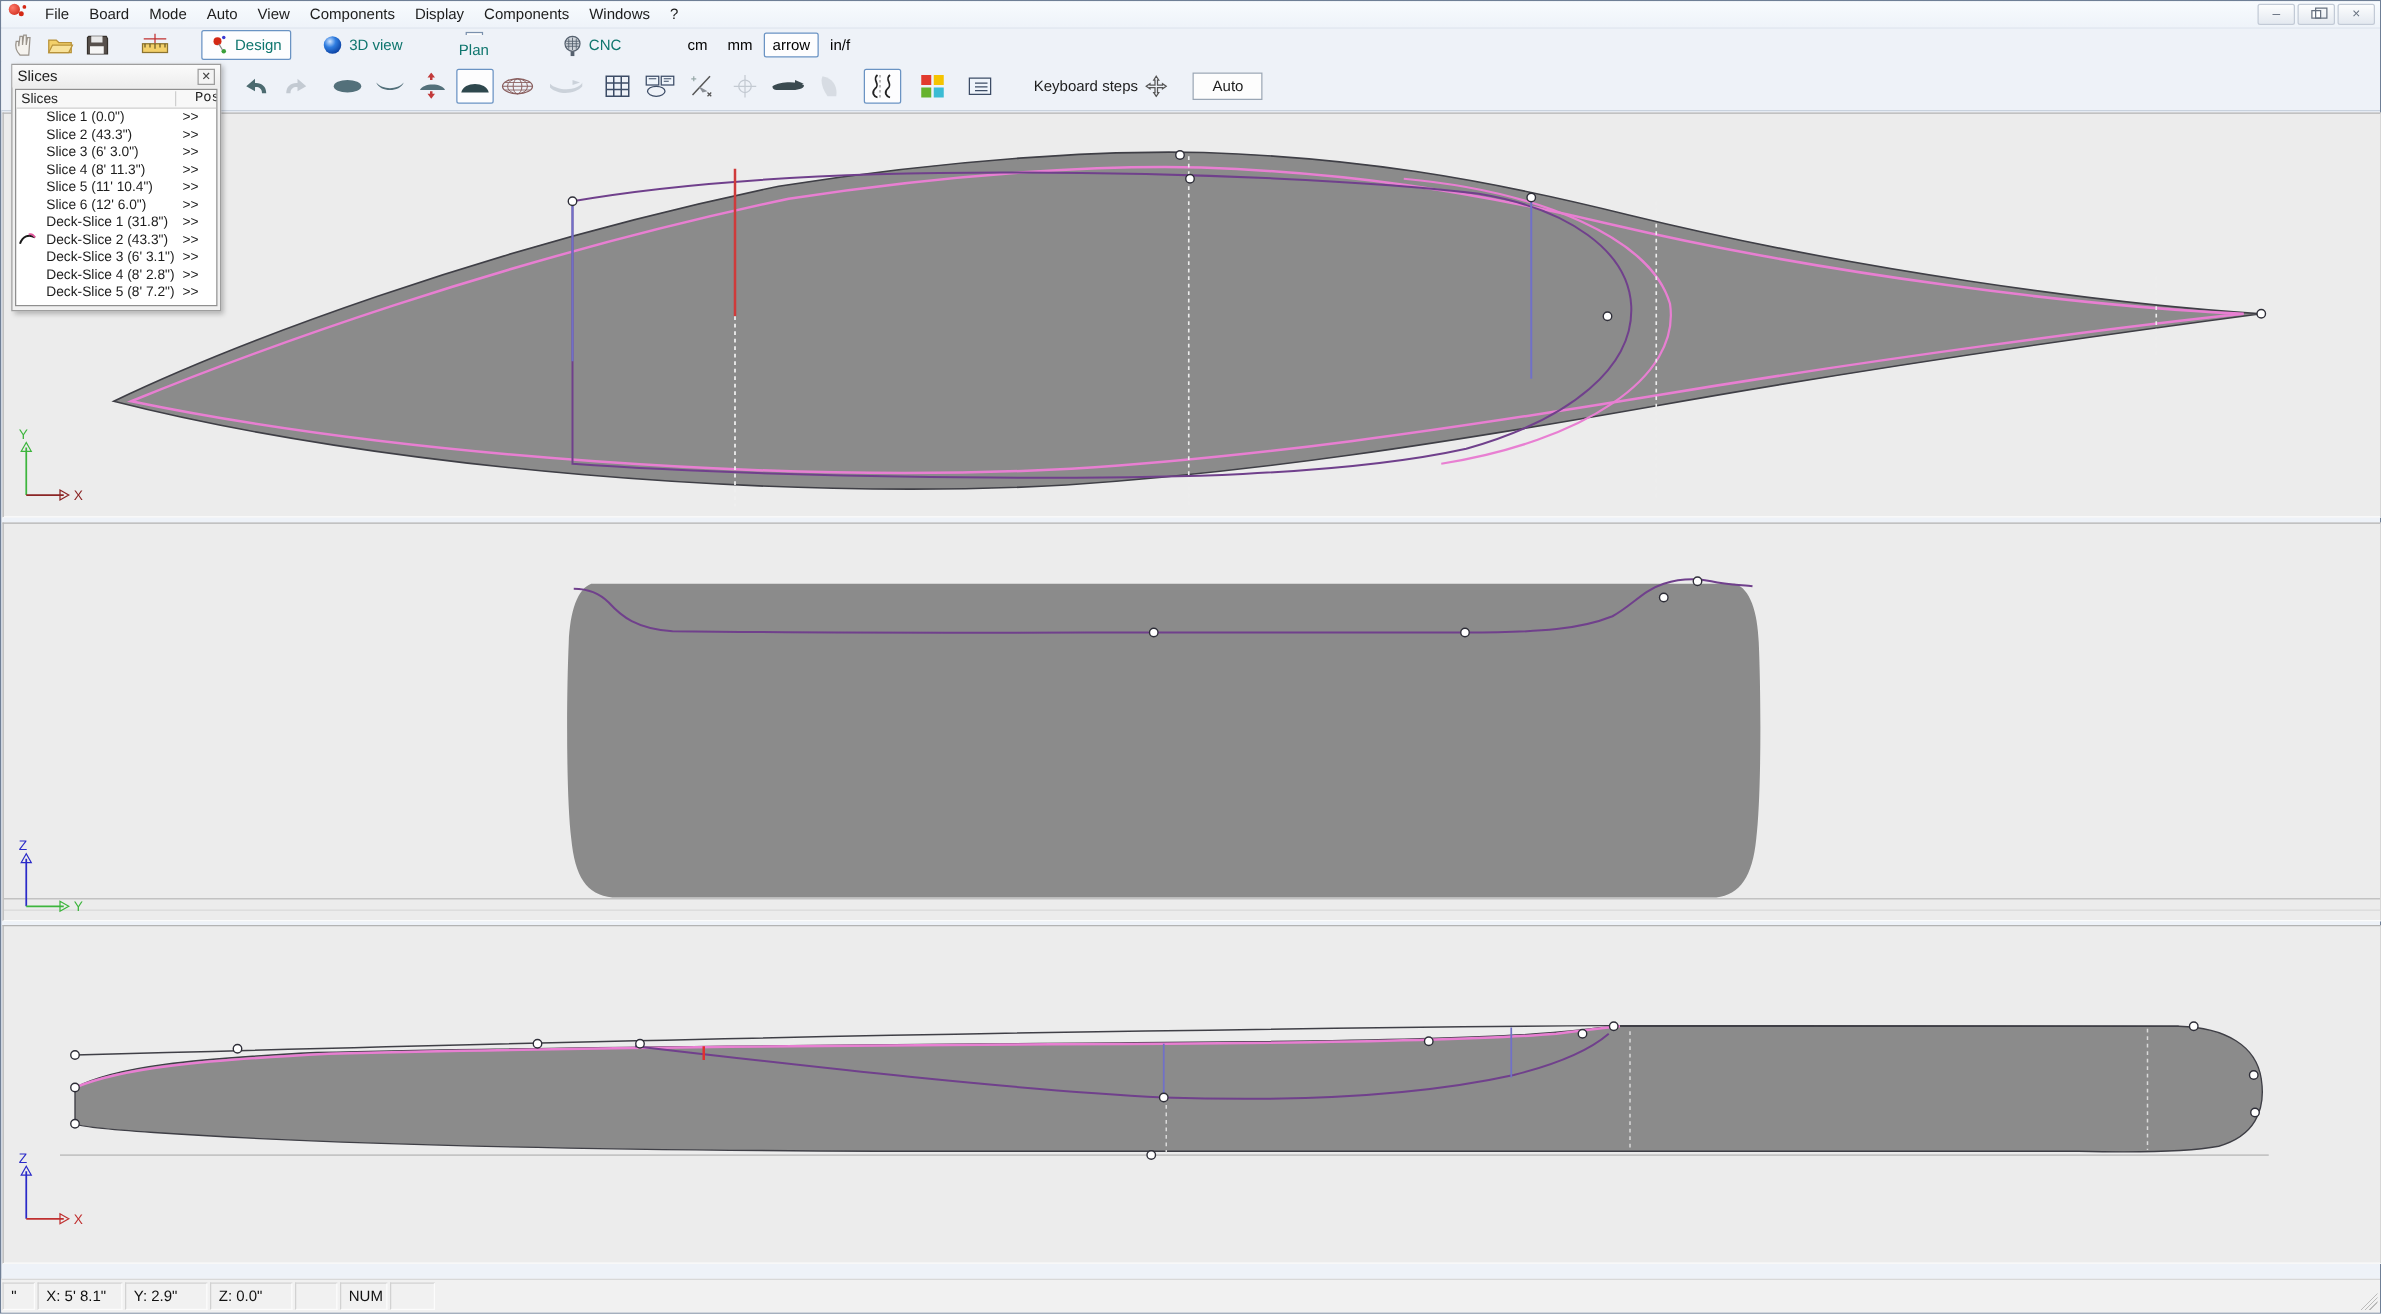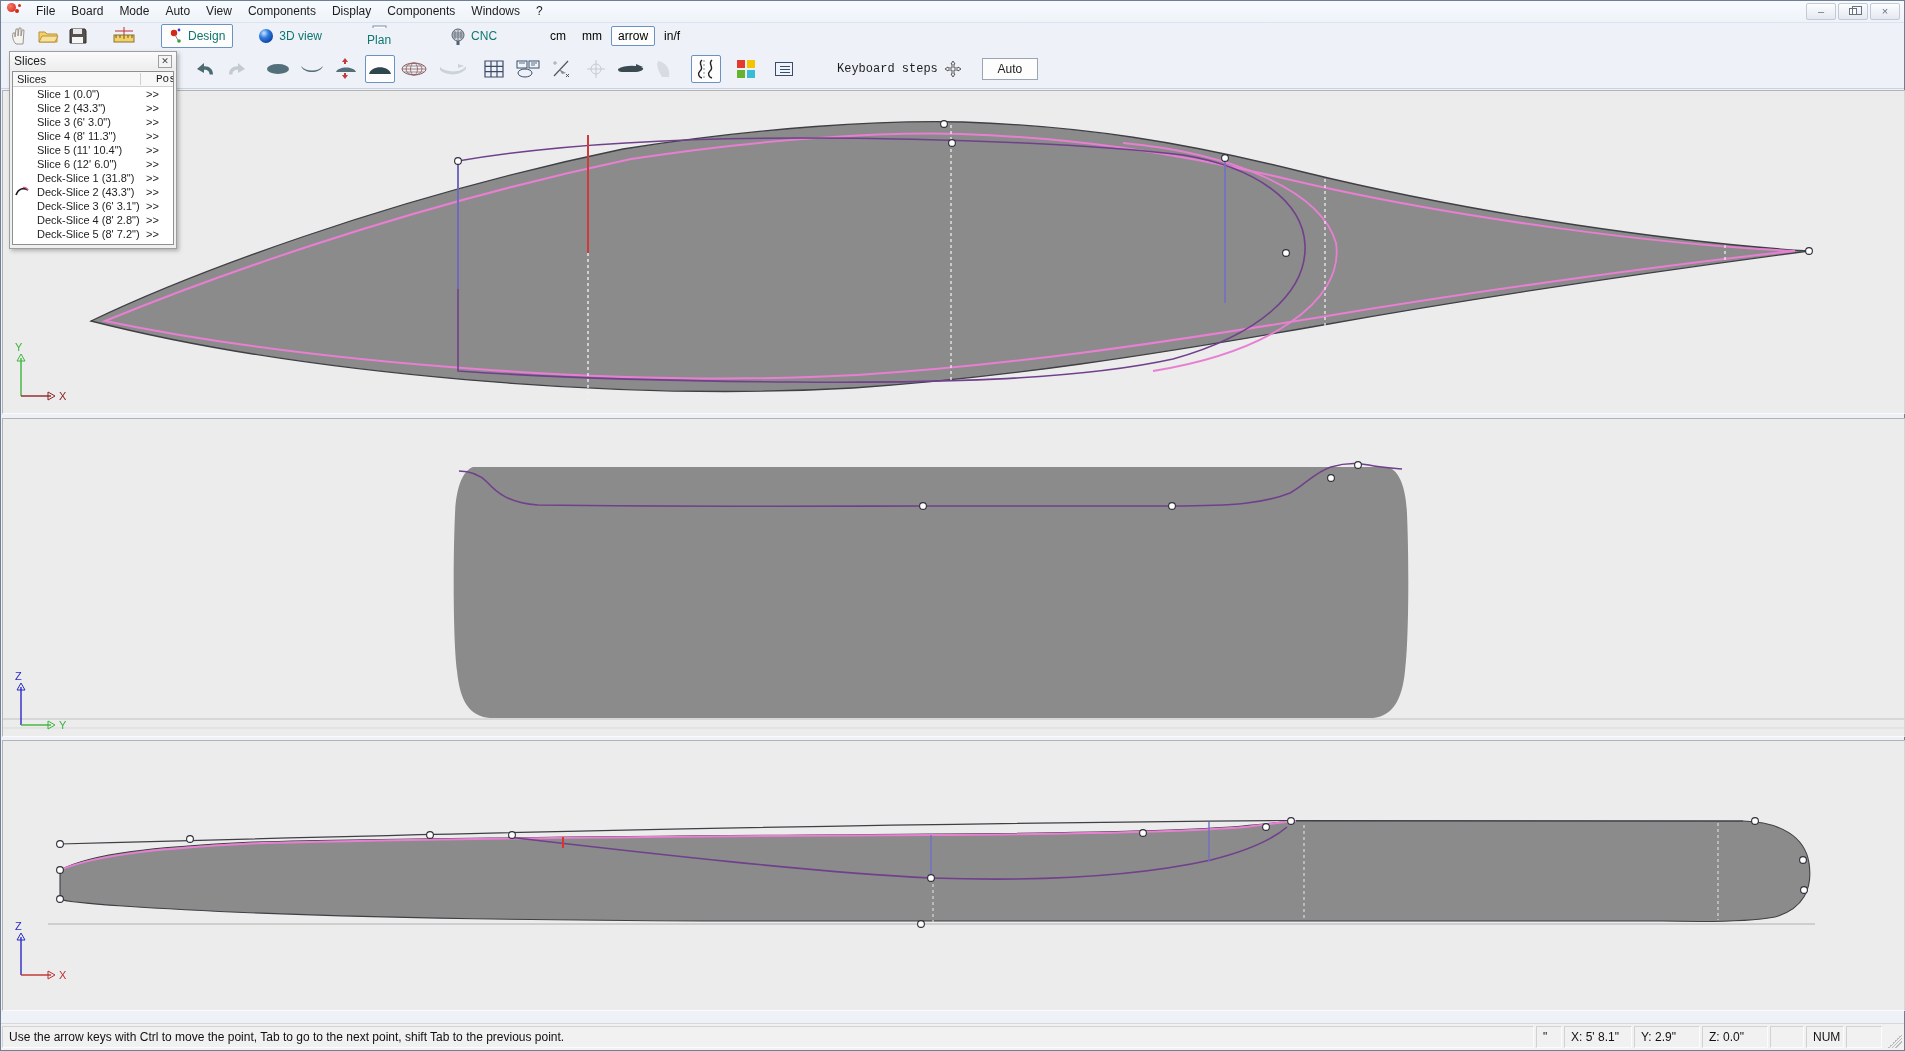--- a/index.html
+++ b/index.html
@@ -32,21 +32,21 @@
   .tb-icon { width:26px; height:22px; display:flex; align-items:center; justify-content:center; margin:0 2px; }
   .tb-btn { height:24px; border:1px solid transparent; border-radius:2px; padding:0 7px;
     display:flex; align-items:center; gap:5px; margin:0 3px; color:#0f766e; }
   .tb-btn.sel { border-color:#6a93c3; background:#fdfdfe; }
   .unit { padding:2px 6px; margin:0 1px; border:1px solid transparent; border-radius:2px; }
   .unit.sel { border-color:#6a93c3; background:#fdfdfe; }
   .tb2-icon { width:30px; height:28px; display:flex; align-items:center; justify-content:center;
     margin:0 2px; border:1px solid transparent; border-radius:2px; }
   .tb2-icon.sel { border-color:#6a93c3; background:#fdfdfe; }
   .tb2-icon.dis { opacity:.5; }
-  .kb-label { margin-left:36px; color:#1d1d1d;font-family:Liberation Mono, monospace; }
+  .kb-label { margin-left:26px; color:#1d1d1d; }
   .auto-btn { margin-left:14px; width:56px; height:22px; border:1px solid #9aa6b5; background:#fdfdfd;
     display:flex; align-items:center; justify-content:center; color:#1d1d1d; }
   .palette { display:grid; grid-template-columns:8px 8px; grid-template-rows:8px 8px; gap:2px; }
   .form-ic { width:18px; height:14px; border:1px solid #3c4c66; background:#eef4fb; position:relative; }
   .form-ic i { position:absolute; left:4px; right:2px; height:1px; background:#3c4c66; }
 
   
   .view { position:absolute; left:1px; width:1903px; background:#ececec;
     border:1px solid #b3b3b3; border-bottom-color:#fbfbfb; border-right-color:#d6d6d6; }
   #view-plan    { top:89px;  height:324px; }
@@ -455,21 +455,20 @@
           <span class="c2">&gt;&gt;</span>
         </div>
       <div class="sp-row">
           <span class="c1">Deck-Slice 5 (8' 7.2")</span>
           <span class="c2">&gt;&gt;</span>
         </div>
     </div>
   </div>
 
   <div class="statusbar">
-    <div class="sb-cell sb-msg">Use the arrow keys with Ctrl to move the point, Tab to go to the next point, shift Tab to the previous point.</div>
     <div class="sb-cell" style="width:26px;">"</div>
     <div class="sb-cell" style="width:68px;">X: 5' 8.1"</div>
     <div class="sb-cell" style="width:66px;">Y: 2.9"</div>
     <div class="sb-cell" style="width:66px;">Z: 0.0"</div>
     <div class="sb-cell" style="width:34px;"></div>
     <div class="sb-cell" style="width:38px;">NUM</div>
     <div class="sb-cell" style="width:36px;"></div>
     <div class="sb-grip"></div>
   </div>
 

